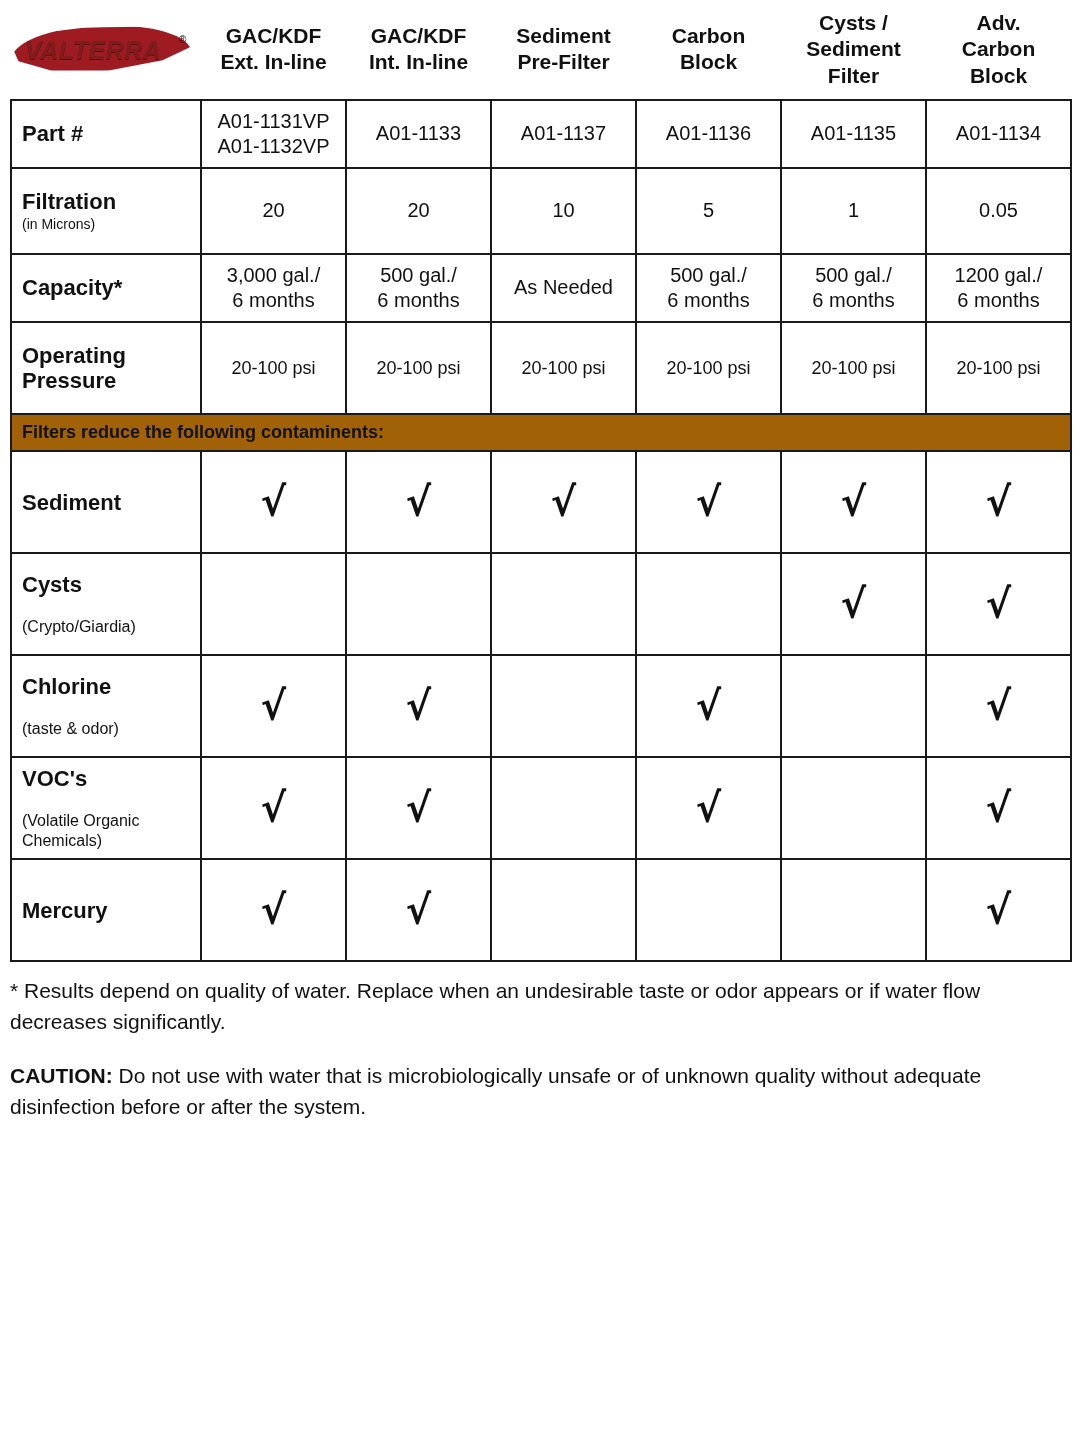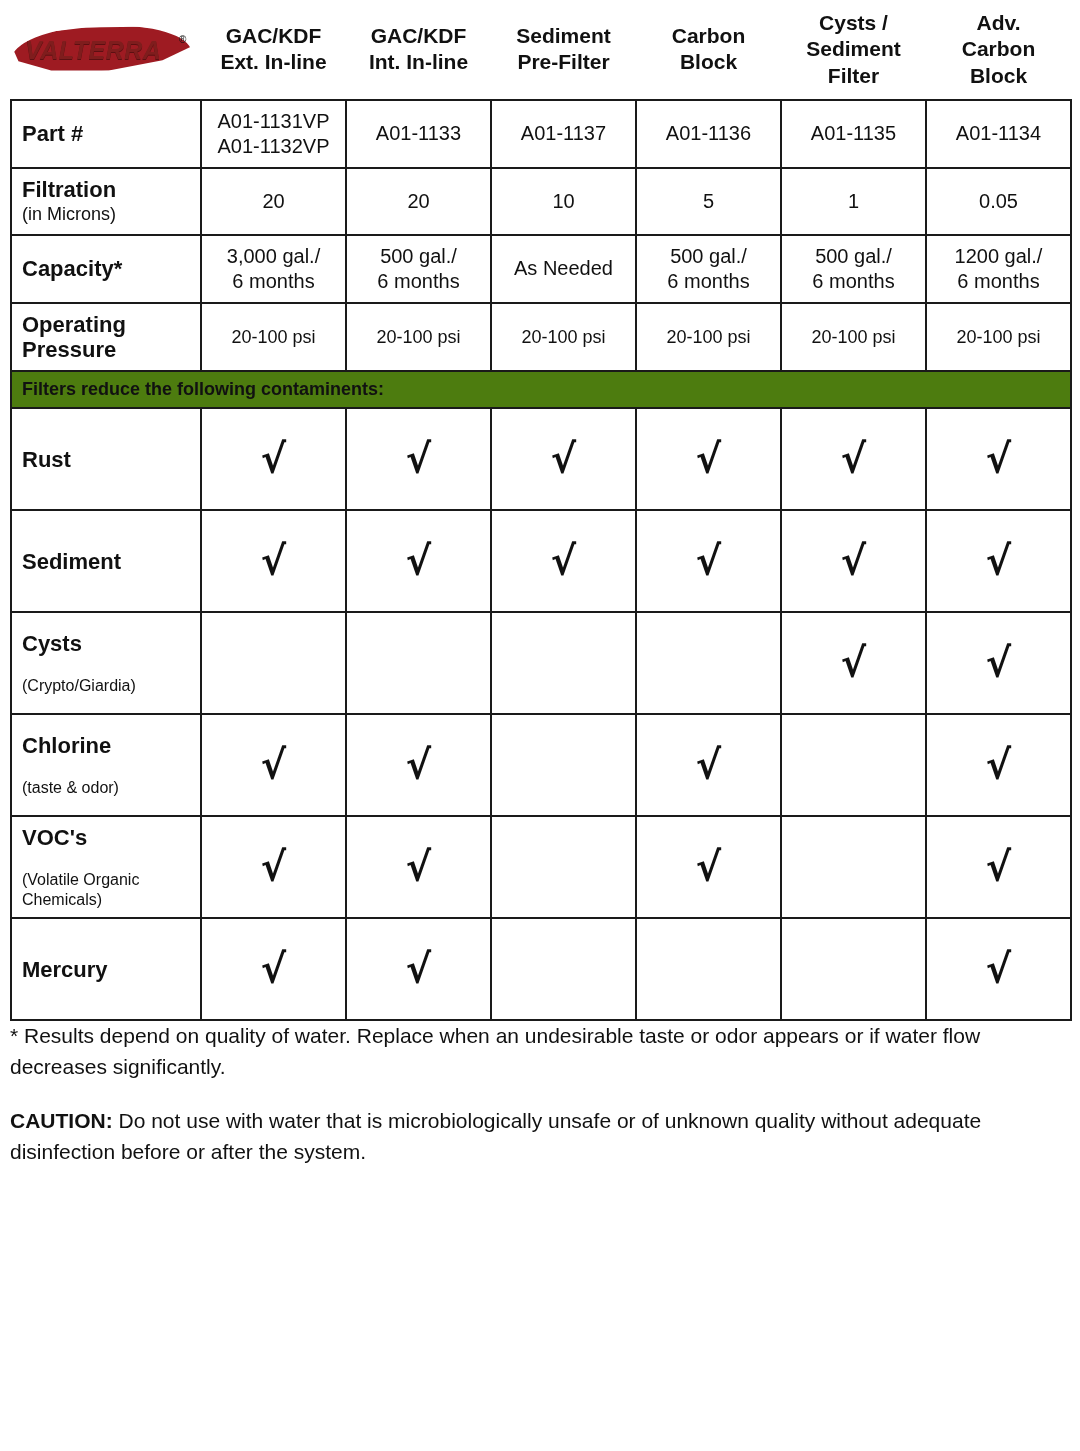--- a/index.html
+++ b/index.html
@@ -81,44 +81,44 @@
     position: absolute;
     left: 168px; top: 14px;
     font-size: 10px;
     color: #111;
   }
 
   
   .rowlabel {
     font-weight: bold;
     font-size: 22px;
-    padding: 8px 10px !important;
+    padding: 20px 10px !important;
     text-align: left;
     line-height: 1.15;
   }
   .rowlabel .sub {
     display: block;
     font-weight: normal;
-    font-size: 18px;
+    font-size: 14px;
     line-height: 1.2;
     margin-top: 2px;
   }
   .cell {
     text-align: center;
     font-size: 20px;
     line-height: 1.25;
     padding: 8px 4px !important;
   }
   .cell.small { font-size: 18px; }
   .cell .ln { display: block; }
 
   .section-row td {
     border-left: 2px solid #1a1a1a;
     border-right: 2px solid #1a1a1a;
-    background: #4d7c0f;
+    background: #a16207;
     text-align: left;
     font-weight: bold;
     font-size: 18px;
     padding: 7px 10px !important;
   }
 
   .check-cell {
     text-align: center;
     height: 100px;
   }
@@ -141,20 +141,21 @@
     display: block;
     font-weight: normal;
     font-size: 16px;
     line-height: 1.25;
     margin-top: 20px;
   }
 
   
   .notes {
     width: 1060px;
+    margin-top: 14px;
     font-size: 21px;
     line-height: 1.45;
   }
   .notes p { margin: 0 0 24px 0; }
   .notes .caution-label { font-weight: bold; }
 </style>
 </head>
 <body>
 
 <div class="page">
@@ -308,31 +309,20 @@
           </td>
         <td class="cell small">
             <span class="ln">20-100 psi</span>
           </td>
       </tr>
 
       <tr class="section-row">
         <td colspan="7">Filters reduce the following contaminents:</td>
       </tr>
 
-      <tr>
-        <td class="contam-label">
-          <span>Rust</span>
-        </td>
-        <td class="check-cell"><span class="check">√</span></td>
-        <td class="check-cell"><span class="check">√</span></td>
-        <td class="check-cell"><span class="check">√</span></td>
-        <td class="check-cell"><span class="check">√</span></td>
-        <td class="check-cell"><span class="check">√</span></td>
-        <td class="check-cell"><span class="check">√</span></td>
-      </tr>
 
       <tr>
         <td class="contam-label">
           <span>Sediment</span>
         </td>
         <td class="check-cell"><span class="check">√</span></td>
         <td class="check-cell"><span class="check">√</span></td>
         <td class="check-cell"><span class="check">√</span></td>
         <td class="check-cell"><span class="check">√</span></td>
         <td class="check-cell"><span class="check">√</span></td>

